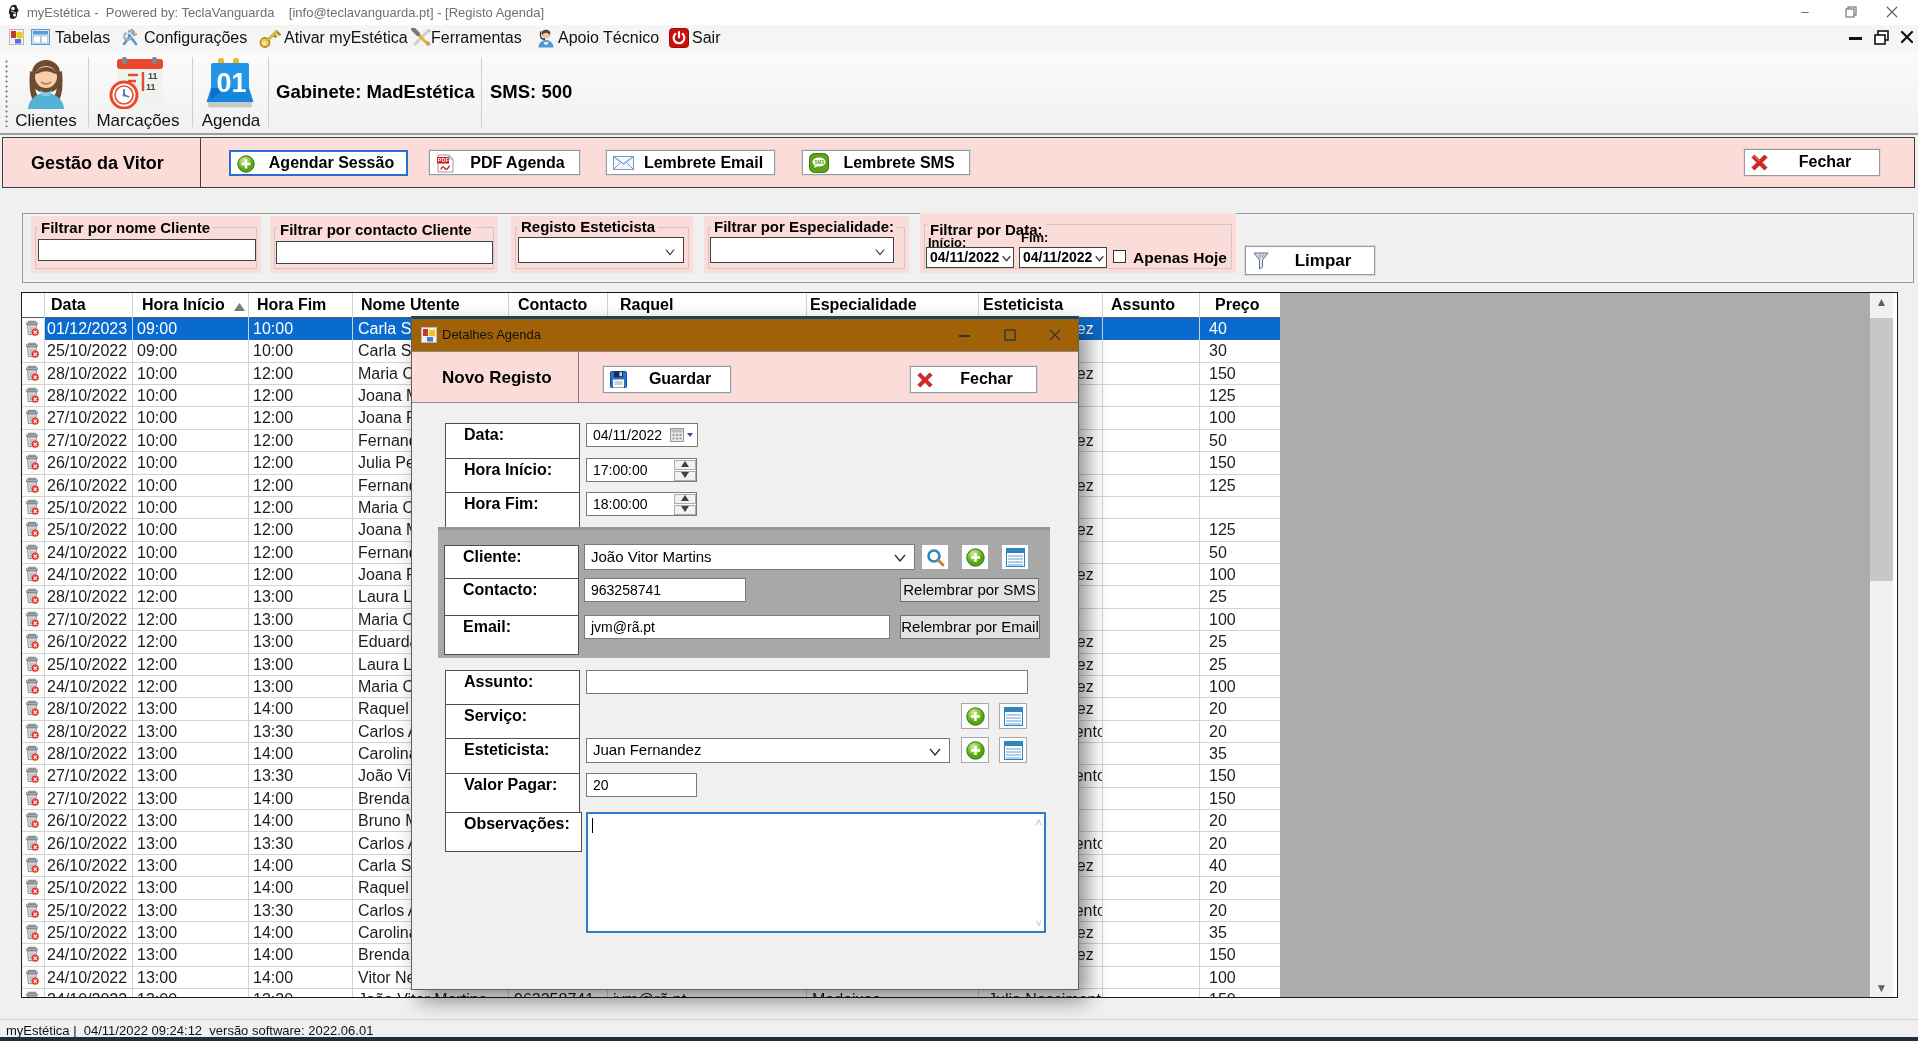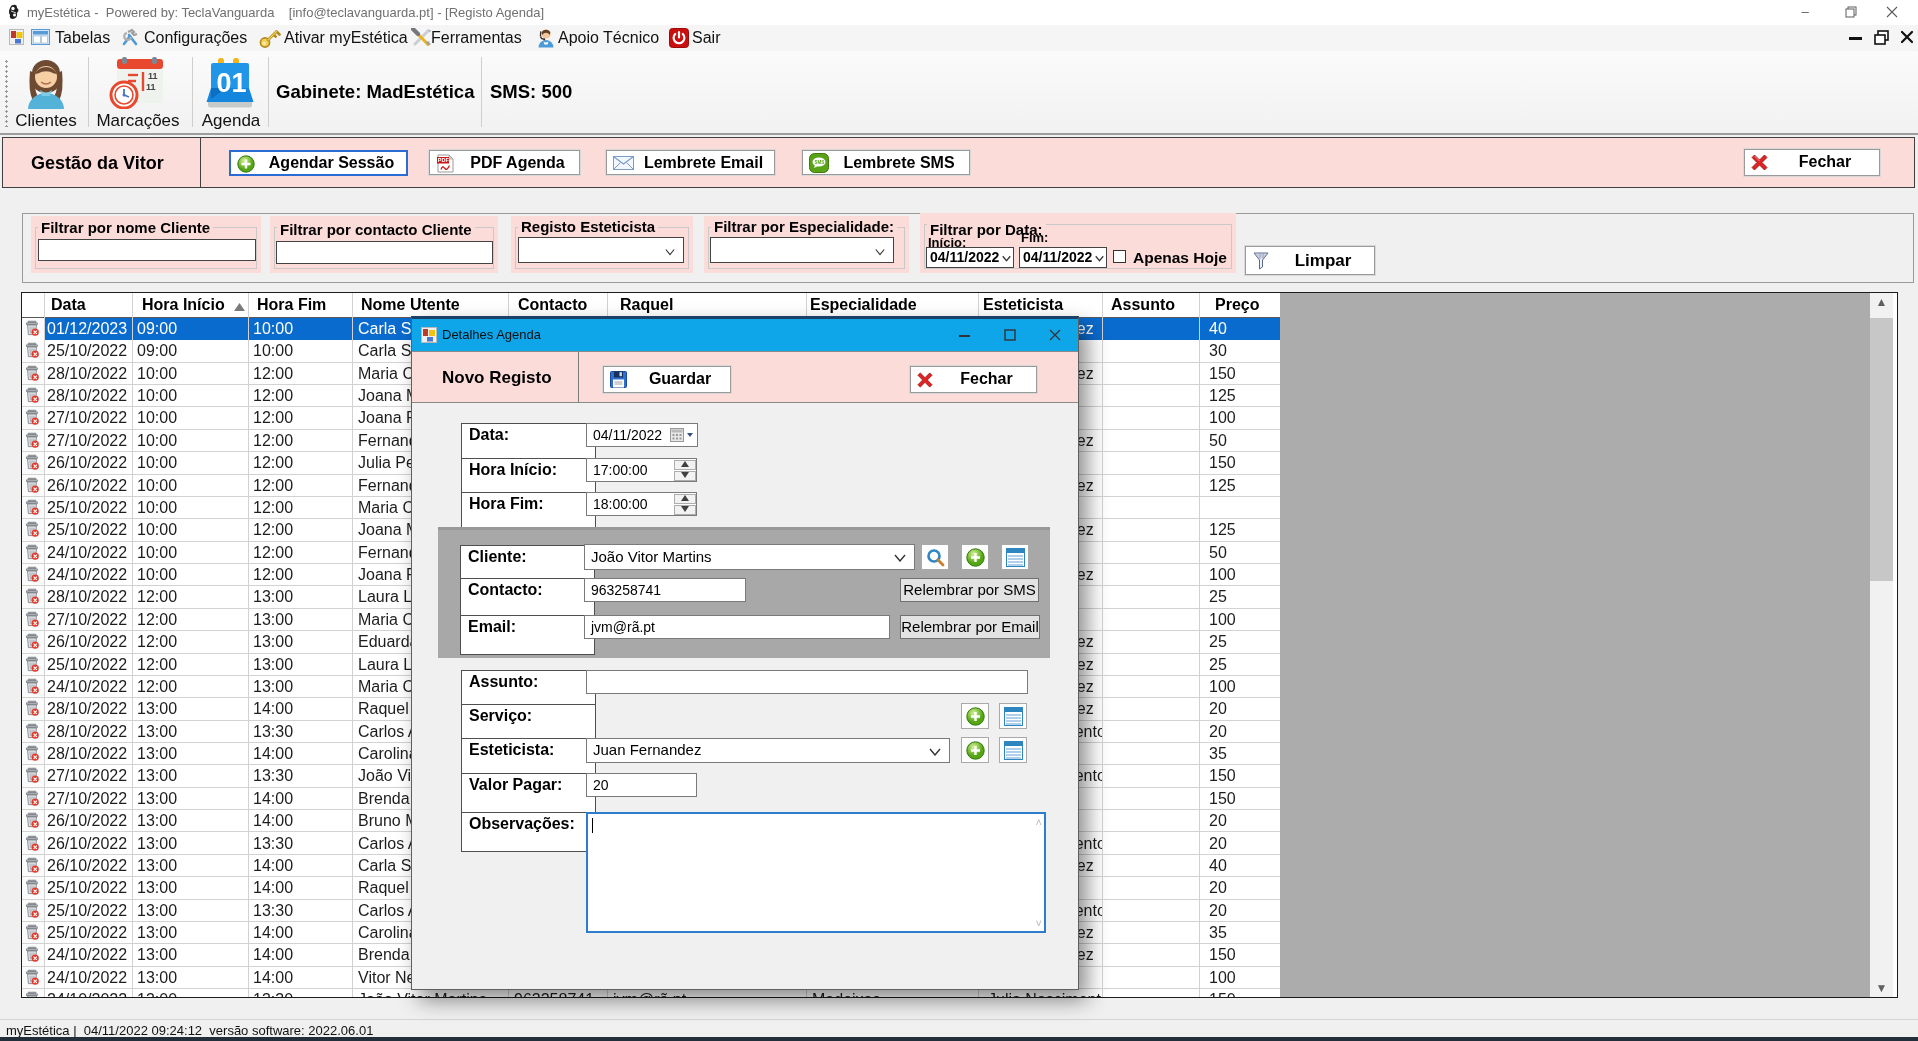--- a/index.html
+++ b/index.html
@@ -62,29 +62,29 @@
 .vline-h { position:absolute; top:0; width:1px; height:26px; background:#d2d2d2; }
 #griddead { position:absolute; left:1258px; top:0; width:590px; height:704px; background:#acacac; }
 #vscroll { position:absolute; left:1848px; top:0; width:23px; height:704px; background:#f1f1f1; }
 #vthumb { position:absolute; left:1848px; top:25px; width:23px; height:263px; background:#c7c7c7; }
 .scrollarrow { position:absolute; left:1848px; width:23px; height:18px; color:#5f5f5f; font-size:12px;
   text-align:center; line-height:18px; background:#f1f1f1; }
 
 #dialog { position:absolute; left:411px; top:316px; width:668px; height:674px;
   background:#f0f0f0; border:1px solid #5f5f5f; border-top:3px solid #1b4266;
   box-shadow:8px 10px 20px rgba(0,0,0,0.45); z-index:50; }
-#dtitle { position:absolute; left:0; top:0; width:666px; height:32px; background:#0ea5e9; }
+#dtitle { position:absolute; left:0; top:0; width:666px; height:32px; background:#a16207; }
 #dtitletext { position:absolute; left:30px; top:8px; font-size:13px; color:#111; }
 #dpink { position:absolute; left:0px; top:32px; width:666px; height:52px; background:#fbdcd9;
   border-top:1px solid #8a8a8a; border-bottom:1px solid #8a8a8a; }
 #dpink .vdiv { position:absolute; left:166px; top:0; width:1px; height:50px; background:#7c7c7c; }
 #novoreg { position:absolute; left:30px; top:16px; font-weight:bold; font-size:17px; color:#000; }
 .dlabel { position:absolute; left:33px; width:135px; height:40px; background:#fff;
   border:1px solid #4f4f4f; font-weight:bold; font-size:16px; color:#000;
-  padding-left:7px; line-height:22px;margin-left:16px; }
+  padding-left:18px; line-height:22px; }
 .dinput { position:absolute; background:#fff; border:1px solid #7a7a7a; font-size:14px;
   color:#000; padding-left:6px; line-height:22px; }
 #dgray { position:absolute; left:26px; top:208px; width:612px; height:131px; background:#a8a8a8;
   border-top:3px solid #989898; }
 #dgray .dlabel { left:6px; }
 .combo { position:absolute; background:#fff; border:1px solid #7a7a7a; font-size:15px;
   color:#000; padding-left:6px; line-height:22px; }
 .sqbtn { position:absolute; width:28px; height:26px; background:#fdfdfd; border:1px solid #a9a9a9; }
 .graybtn { position:absolute; background:#e3e3e3; border:1px solid #707070;
   font-size:15px; color:#000; text-align:center; }

